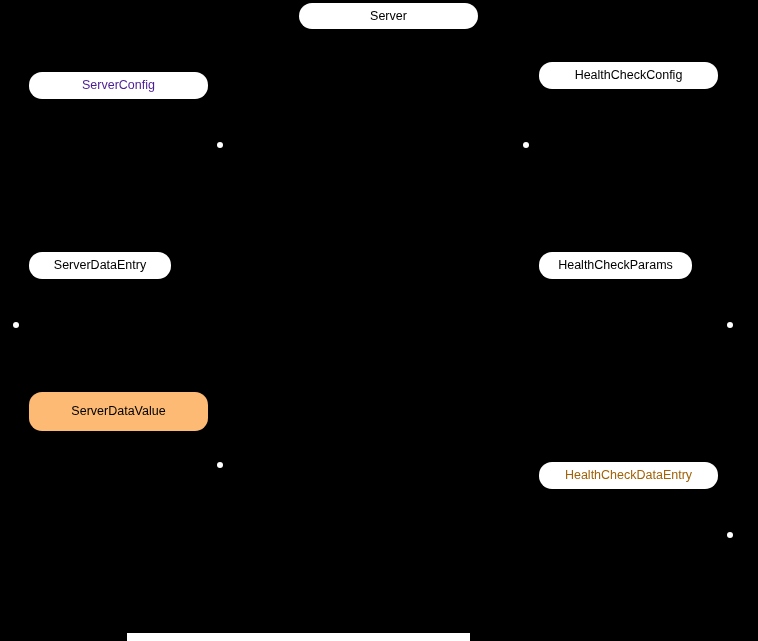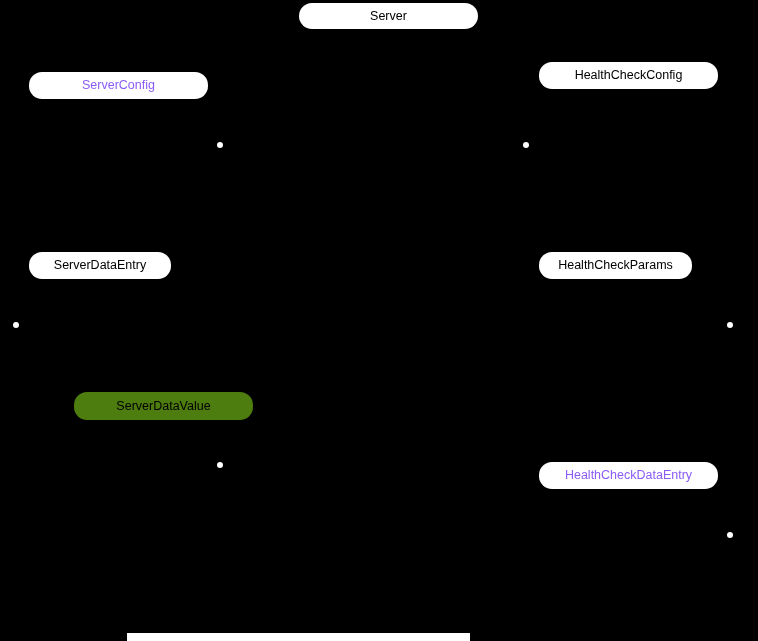--- a/index.html
+++ b/index.html
@@ -41,36 +41,36 @@
     background: #ffffff;
   }
 </style>
 </head>
 <body>
 
 <div class="canvas">
     <div class="node" style="left: 299px; top: 3px; width: 179px; height: 26px; background: rgb(255, 255, 255); color: rgb(0, 0, 0);">
       <span>Server</span>
     </div>
-    <div class="node" style="left: 29px; top: 72px; width: 179px; height: 27px; background: rgb(255, 255, 255); color: #8b5cf6;">
+    <div class="node" style="left: 29px; top: 72px; width: 179px; height: 27px; background: rgb(255, 255, 255); color: #4c1d95;">
       <span>ServerConfig</span>
     </div>
     <div class="node" style="left: 539px; top: 62px; width: 179px; height: 27px; background: rgb(255, 255, 255); color: rgb(0, 0, 0);">
       <span>HealthCheckConfig</span>
     </div>
     <div class="node" style="left: 29px; top: 252px; width: 142px; height: 27px; background: rgb(255, 255, 255); color: rgb(0, 0, 0);">
       <span>ServerDataEntry</span>
     </div>
     <div class="node" style="left: 539px; top: 252px; width: 153px; height: 27px; background: rgb(255, 255, 255); color: rgb(0, 0, 0);">
       <span>HealthCheckParams</span>
     </div>
-    <div class="node" style="left: 29px; top: 392px; width: 179px; height: 28px; background: #4d7c0f; color: rgb(0, 0, 0); margin-left: 45px;">
+    <div class="node" style="left: 29px; top: 392px; width: 179px; height: 39px; background: #fdba74; color: rgb(0, 0, 0);">
       <span>ServerDataValue</span>
     </div>
-    <div class="node" style="left: 539px; top: 462px; width: 179px; height: 27px; background: rgb(255, 255, 255); color: #8b5cf6;">
+    <div class="node" style="left: 539px; top: 462px; width: 179px; height: 27px; background: rgb(255, 255, 255); color: #a16207;">
       <span>HealthCheckDataEntry</span>
     </div>
     <div class="dot" style="left: 220px; top: 145px; width: 6px; height: 6px; background: rgb(255, 255, 255);"></div>
     <div class="dot" style="left: 526px; top: 145px; width: 6px; height: 6px; background: rgb(255, 255, 255);"></div>
     <div class="dot" style="left: 16px; top: 325px; width: 6px; height: 6px; background: rgb(255, 255, 255);"></div>
     <div class="dot" style="left: 730px; top: 325px; width: 6px; height: 6px; background: rgb(255, 255, 255);"></div>
     <div class="dot" style="left: 220px; top: 465px; width: 6px; height: 6px; background: rgb(255, 255, 255);"></div>
     <div class="dot" style="left: 730px; top: 535px; width: 6px; height: 6px; background: rgb(255, 255, 255);"></div>
     <div class="clipped-node" style="left: 127px; top: 633px; width: 343px; height: 8px; background: rgb(255, 255, 255);"></div>
   </div>

